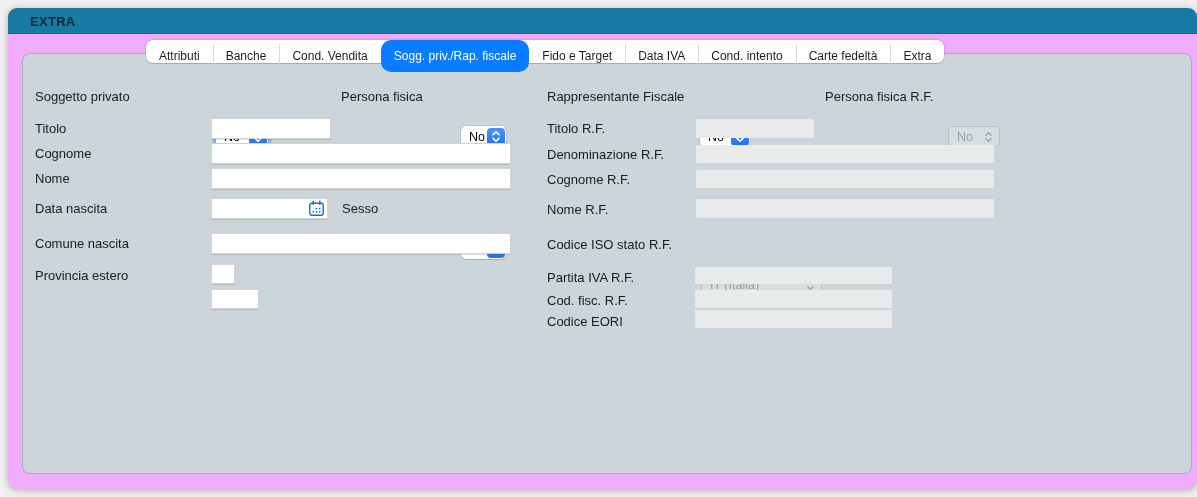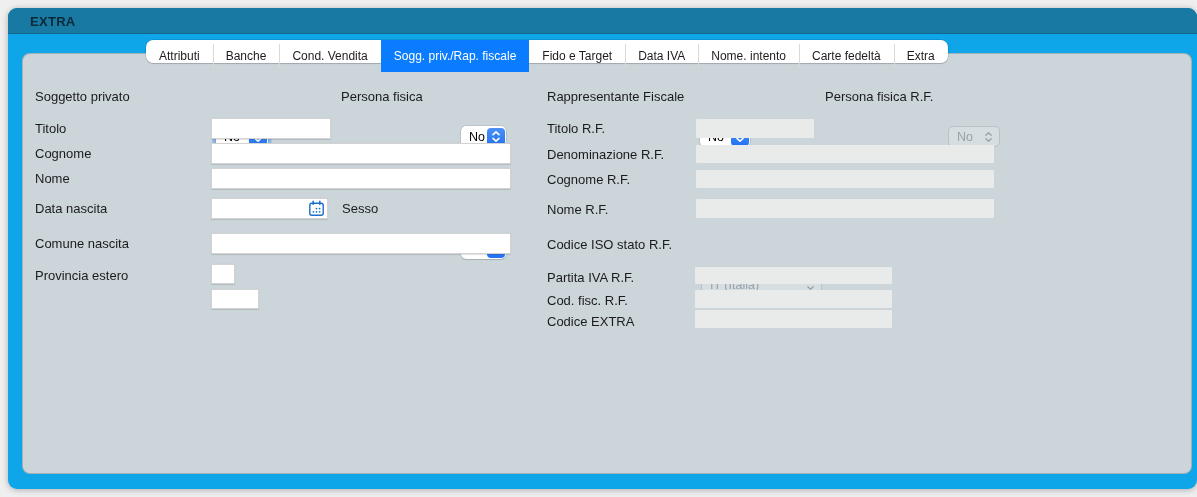--- a/index.html
+++ b/index.html
@@ -5,21 +5,21 @@
   html,body{margin:0;padding:0;}
   body{
     width:1197px;height:497px;position:relative;
     background:#efefef;
     font-family:"Liberation Sans",sans-serif;
     -webkit-font-smoothing:antialiased;
     overflow:hidden;
   }
   .window{
     position:absolute;left:8px;top:8px;width:1189px;height:481px;
-    background:#0ea5e9;border-radius:9px;
+    background:#f0abfc;border-radius:9px;
     box-shadow:0 1px 6px rgba(0,0,0,.28);
   }
   .titlebar{
     height:26px;background:var(--titlebar,#187aa3);
     border-radius:9px 9px 0 0;
     display:flex;align-items:center;padding-left:22px;
     box-shadow:inset 0 -1px 0 rgba(0,0,0,.15);
   }
   .titlebar .title{
     font-size:13px;font-weight:bold;color:#0b2836;letter-spacing:.3px;
@@ -36,21 +36,21 @@
     z-index:5;white-space:nowrap;
   }
   .tab{
     padding:16px 13px;font-size:12px;color:#1d1d1f;
     display:flex;align-items:center;position:relative;cursor:default;
   }
   .tab:not(.selected) + .tab:not(.selected)::before{
     content:'';position:absolute;left:0;top:4px;bottom:4px;width:1px;background:#d9d9d9;
   }
   .tab.selected{
-    background:var(--tabsel,#0a7cff);color:#fff;border-radius:0;
+    background:var(--tabsel,#0a7cff);color:#fff;border-radius:10px;
   }
   .form{position:absolute;left:0;top:0;width:100%;height:100%;font-size:13px;}
   .lbl{position:absolute;color:#1b1b1d;white-space:nowrap;line-height:16px;}
   .tf{
     position:absolute;background:#fff;border:1px solid #d3d3d3;border-radius:1px;
     box-shadow:0 .5px 1px rgba(0,0,0,.12);
     font-family:"Liberation Sans",sans-serif;font-size:12.5px;padding:0 4px;box-sizing:border-box;
   }
   .tf:disabled, .tf.dis{
     background:#e9eaea;border:none;box-shadow:none;padding:0 5px;
@@ -86,21 +86,21 @@
 
   <div class="panel"></div>
 
   <div class="tabbar">
     <div class="tab">Attributi</div>
     <div class="tab">Banche</div>
     <div class="tab">Cond. Vendita</div>
     <div class="tab selected">Sogg. priv./Rap. fiscale</div>
     <div class="tab">Fido e Target</div>
     <div class="tab">Data IVA</div>
-    <div class="tab">Nome. intento</div>
+    <div class="tab">Cond. intento</div>
     <div class="tab">Carte fedeltà</div>
     <div class="tab">Extra</div>
   </div>
 
   <div class="form">
 
     <div class="lbl" style="left:27px;top:81px">Soggetto privato</div>
     <div class="popup focused" style="left:208px;top:78px;width:52px">
       <span class="val">No</span>
       <span class="chip">
@@ -201,17 +201,17 @@
 
     <div class="lbl" style="left:27px;top:260px">Provincia estero</div>
     <input class="tf" style="left: 203px; top: 256px; width: 24px; height: 20px;" value="">
     <div class="lbl" style="left:539px;top:262px">Partita IVA R.F.</div>
     <input class="tf dis" disabled="" style="left: 687px; top: 259px; width: 197px; height: 17px;" value="">
 
     <input class="tf" style="left: 203px; top: 281px; width: 48px; height: 20px;" value="">
     <div class="lbl" style="left:539px;top:285px">Cod. fisc. R.F.</div>
     <input class="tf dis" disabled="" style="left: 687px; top: 282px; width: 197px; height: 18px;" value="">
 
-    <div class="lbl" style="left:539px;top:306px">Codice EXTRA</div>
+    <div class="lbl" style="left:539px;top:306px">Codice EORI</div>
     <input class="tf dis" disabled="" style="left: 687px; top: 302px; width: 197px; height: 18px;" value="">
 
   </div>
 </div>
 
 </body></html>

